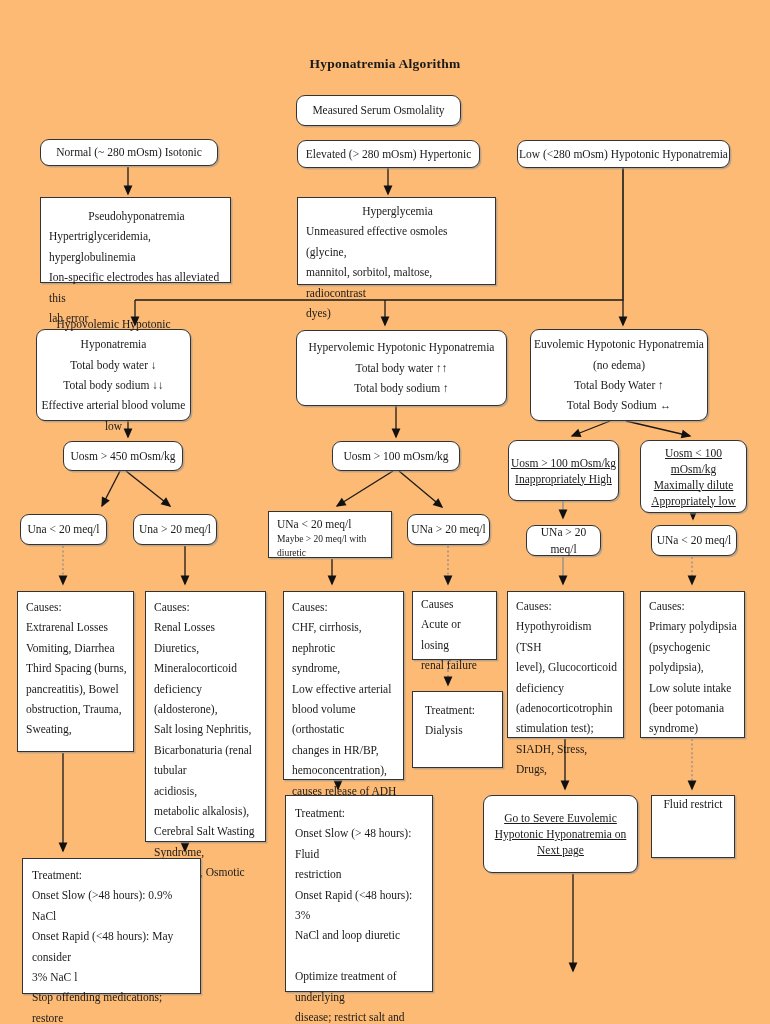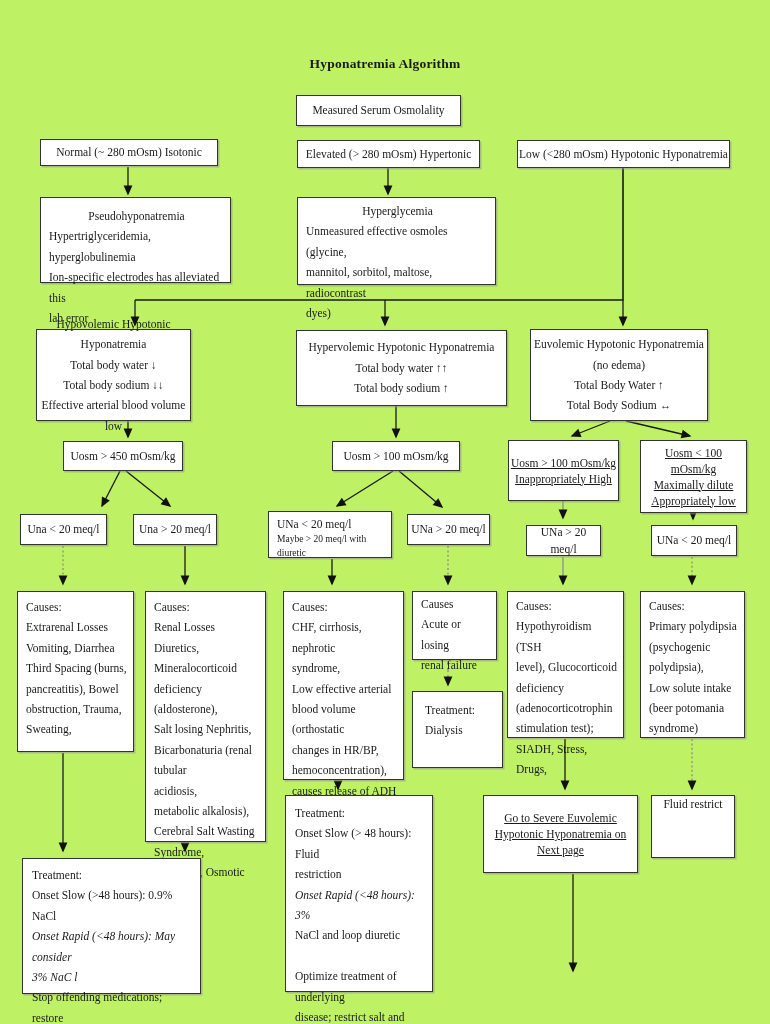--- a/index.html
+++ b/index.html
@@ -1,30 +1,30 @@
 <!DOCTYPE html>
 <html><head>
 <meta charset="utf-8">
 <style>
   html,body{margin:0;padding:0;background:#e8e8e8;}
-  #page{position:relative;width:770px;height:1024px;background:#bef264;overflow:hidden;
+  #page{position:relative;width:770px;height:1024px;background:#fdba74;overflow:hidden;
         font-family:"Liberation Serif","DejaVu Serif",serif;color:#1a1a1a;}
   #page-title{position:absolute;top:56px;left:0;width:770px;text-align:center;
         font-size:13.5px;font-weight:bold;letter-spacing:.2px;}
   #connectors{position:absolute;left:0;top:0;z-index:0;}
   .bx{position:absolute;box-sizing:border-box;background:#fff;border:1.4px solid #333;
       box-shadow:1.5px 1.5px 0 rgba(145,145,145,.55);font-size:11.5px;line-height:1.4;
       z-index:1;}
-  .ctr{display:flex;align-items:center;justify-content:center;text-align:center;}
+  .ctr{display:flex;align-items:center;justify-content:center;text-align:center;border-radius:9px;}
   .pre{white-space:pre-line;}
   .lh20{line-height:20.4px;}
   .lh21{line-height:16px;text-decoration:underline;}
   .pad{padding:5px 6px 0 8px;}
   .left{text-align:left;}
-  .it{font-style:italic;}
+  .it{}
   .sub{font-size:9.5px;line-height:1.5;}
   .tctr{text-align:center;}
 </style>
 </head>
 <body>
 
 <div id="page">
 
   <div id="page-title">Hyponatremia Algorithm</div>
 

